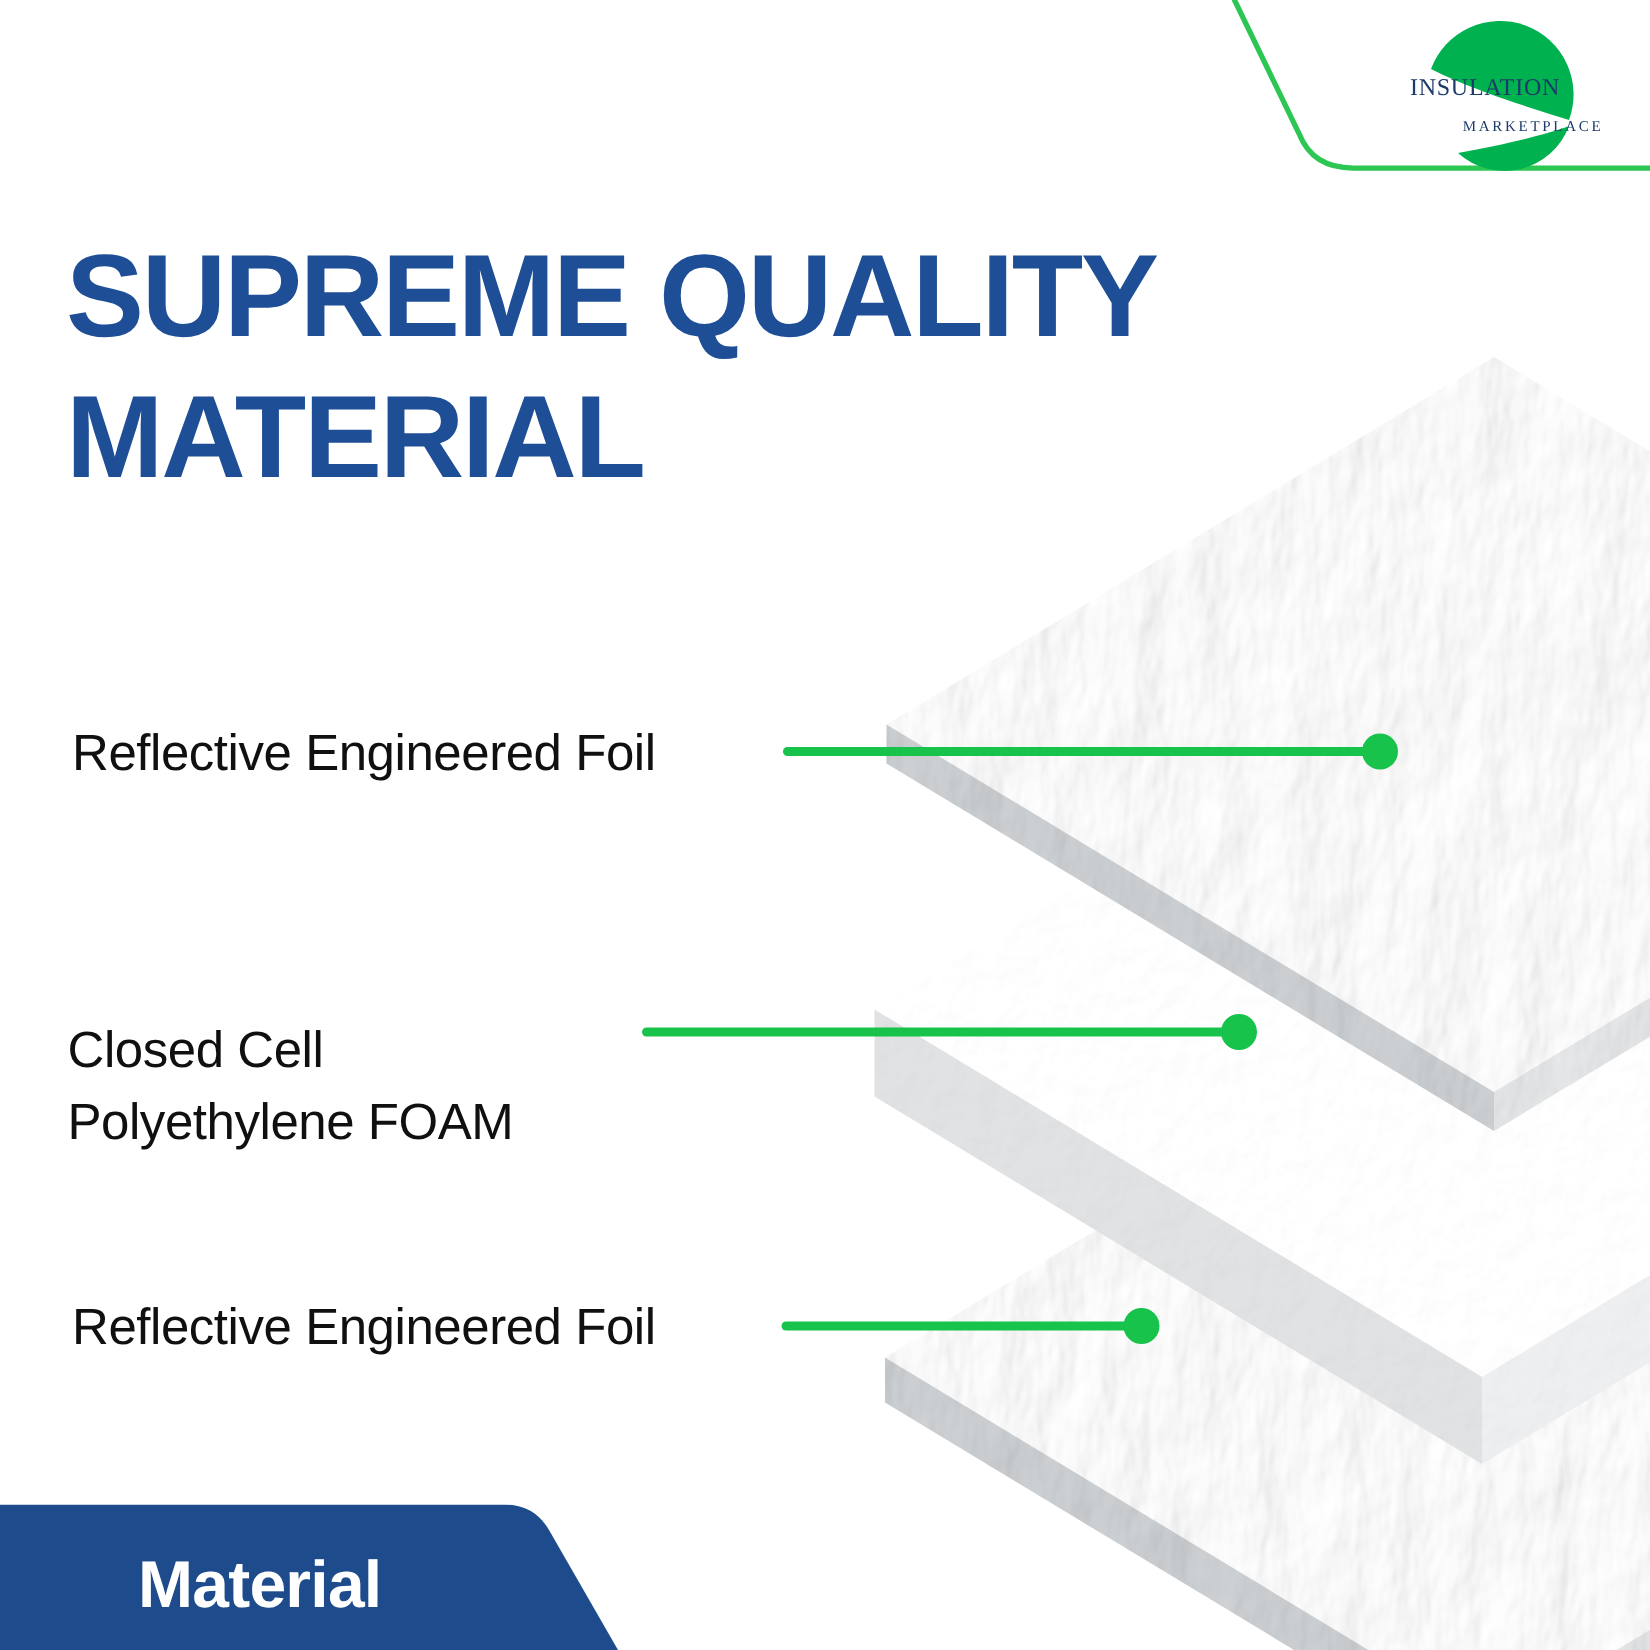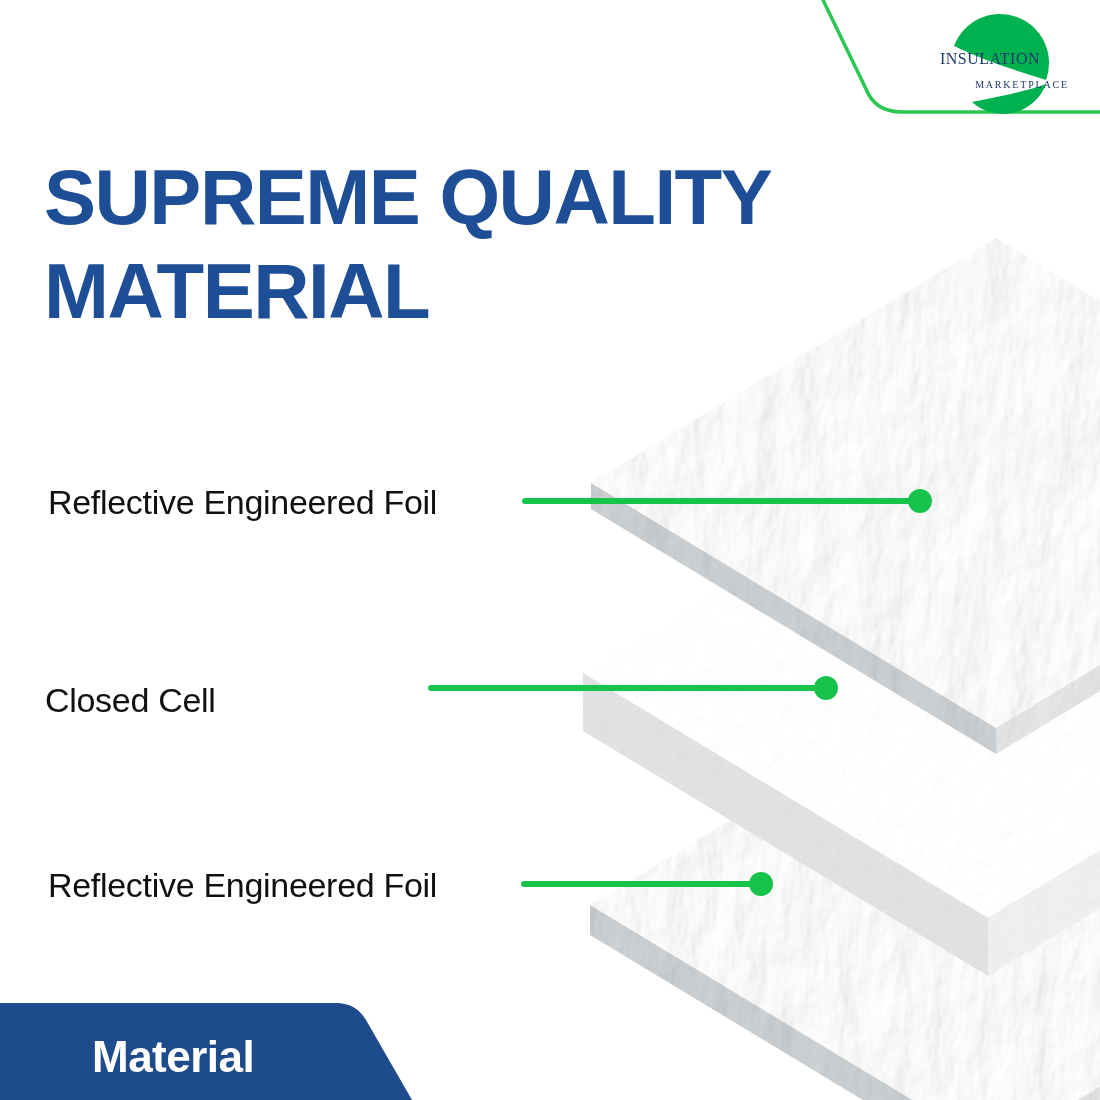--- a/index.html
+++ b/index.html
@@ -115,20 +115,21 @@
   </div>
 
   <div class="callout-label cl1">
     <span>Reflective Engineered Foil</span>
   </div>
   <span class="callout-line ln1"></span>
   <span class="callout-dot dt1"></span>
 
   <div class="callout-label cl2">
     <div>Closed Cell</div>
+    <div>Polyethylene FOAM</div>
   </div>
   <span class="callout-line ln2"></span>
   <span class="callout-dot dt2"></span>
 
   <div class="callout-label cl3">
     <span>Reflective Engineered Foil</span>
   </div>
   <span class="callout-line ln3"></span>
   <span class="callout-dot dt3"></span>
 

